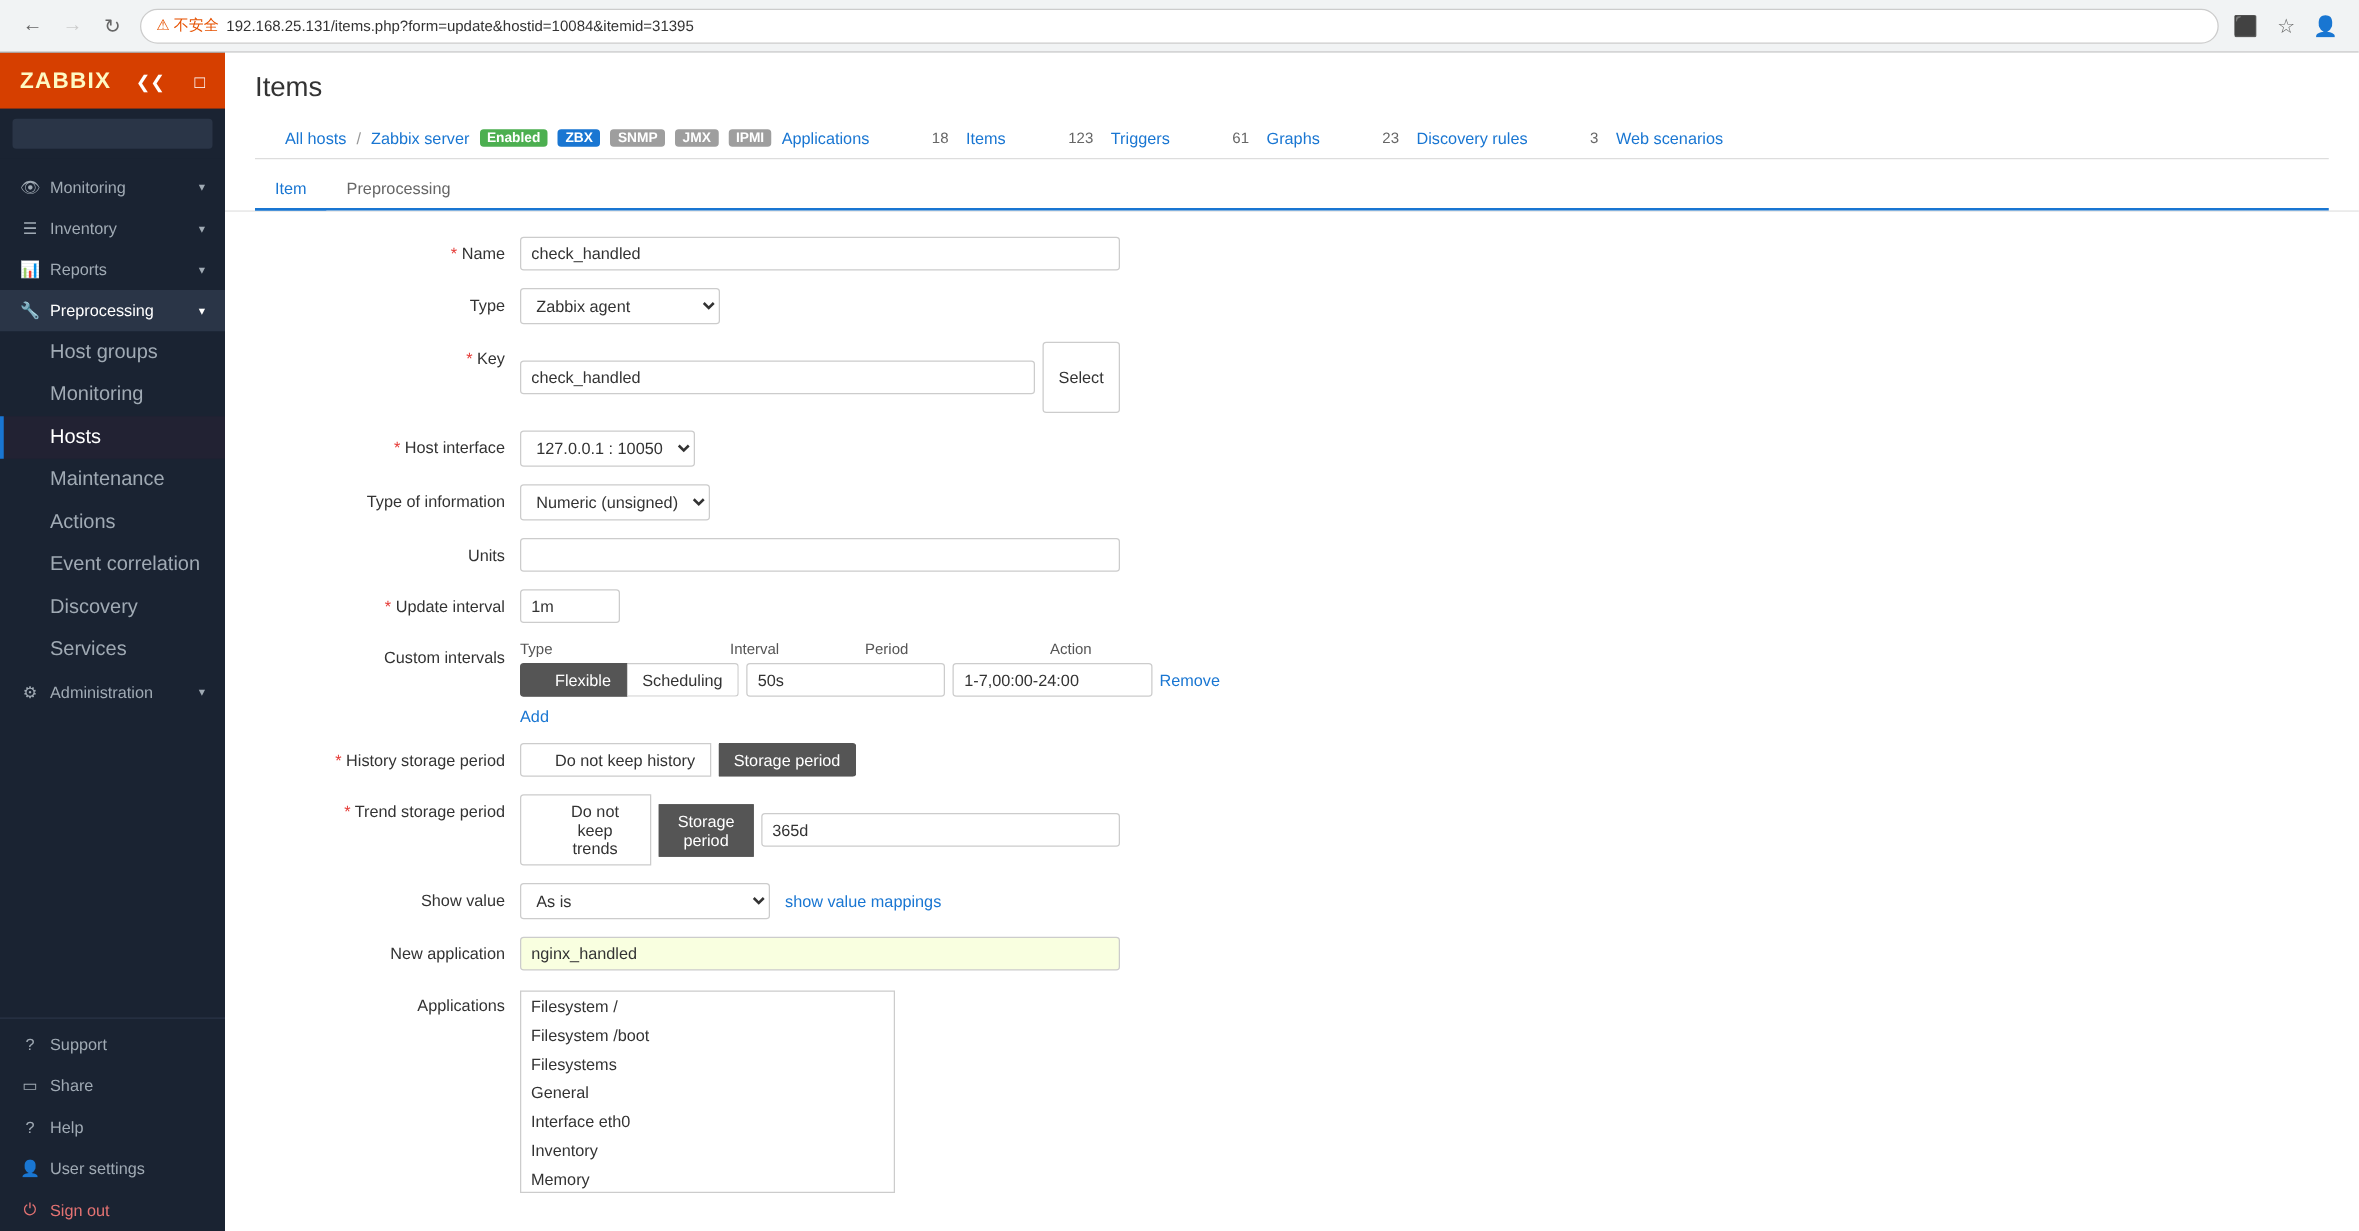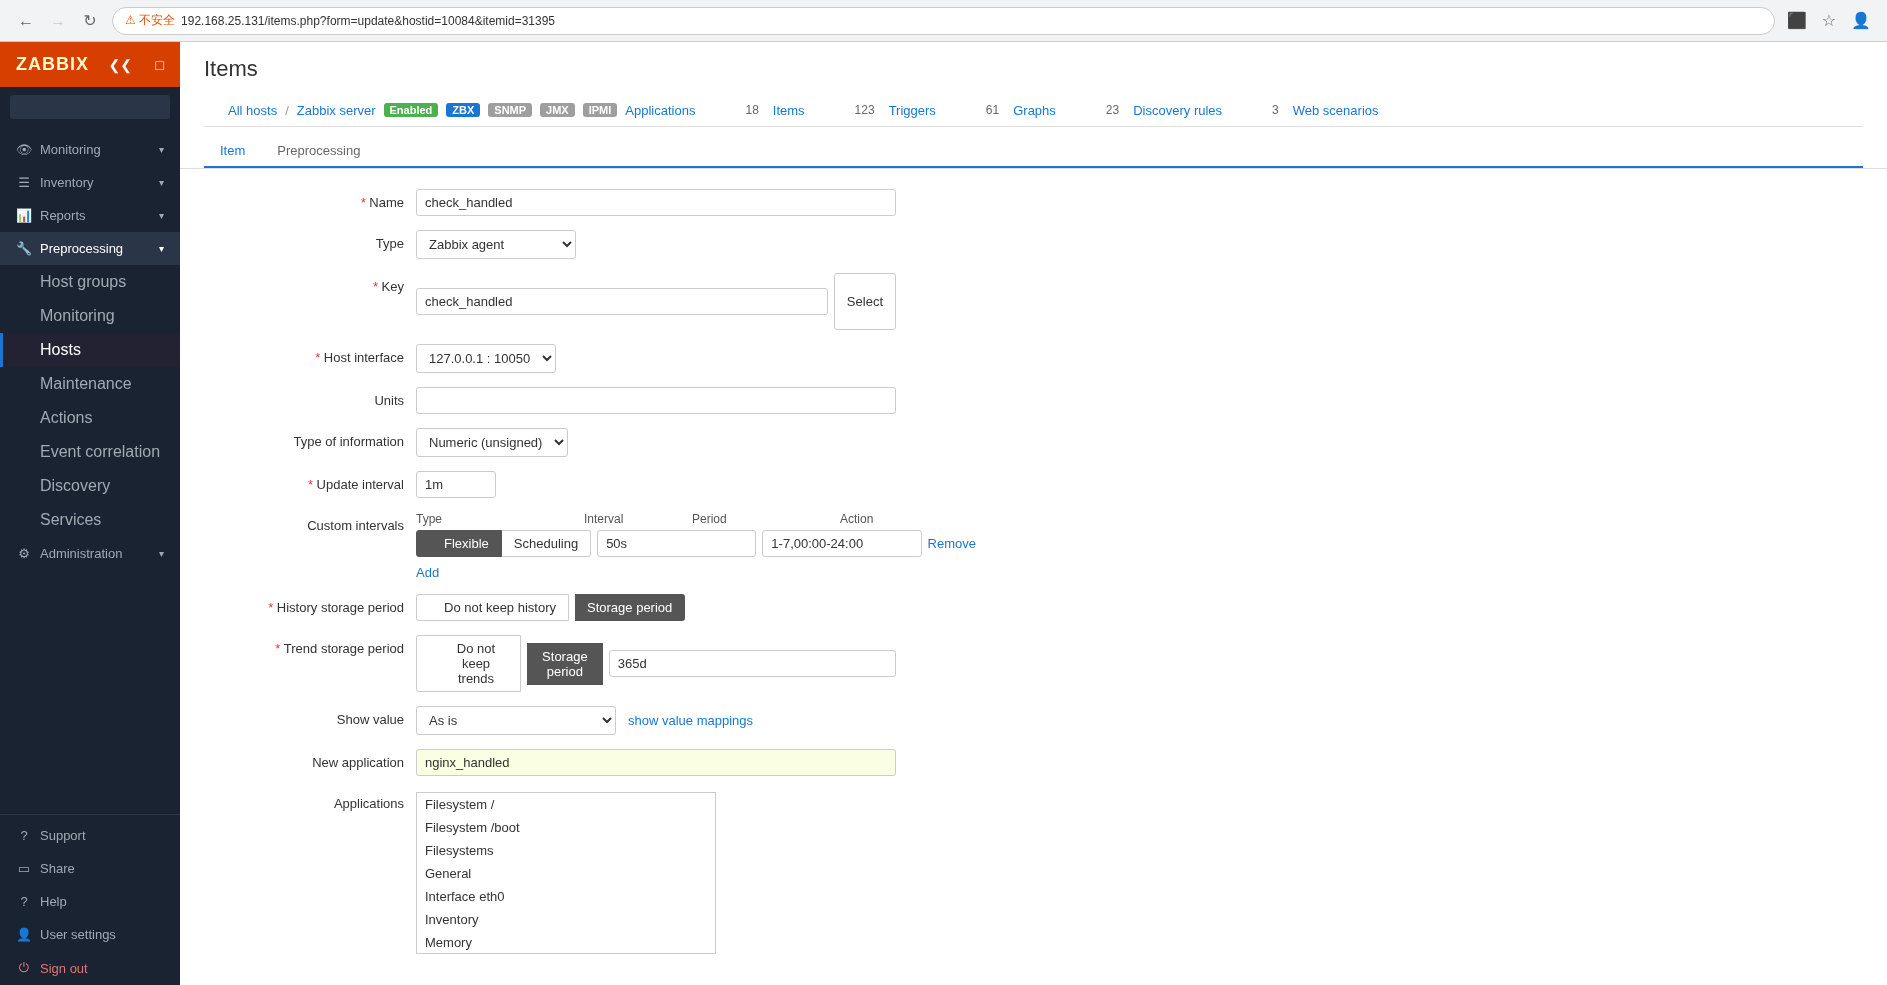--- a/index.html
+++ b/index.html
@@ -442,36 +442,36 @@
       <div class="form-row">
         <div class="form-label required">Host interface</div>
         <div class="form-control">
           <select>
             <option>127.0.0.1 : 10050</option>
           </select>
         </div>
       </div>
 
       <div class="form-row">
-        <div class="form-label">Units</div>
-        <div class="form-control">
-          <input type="text" value="" style="">
-        </div>
-      </div>
-
-      <div class="form-row">
         <div class="form-label">Type of information</div>
         <div class="form-control">
           <select>
             <option>Numeric (unsigned)</option>
             <option>Numeric (float)</option>
             <option>Character</option>
             <option>Log</option>
             <option>Text</option>
           </select>
+        </div>
+      </div>
+
+      <div class="form-row">
+        <div class="form-label">Units</div>
+        <div class="form-control">
+          <input type="text" value="" style="">
         </div>
       </div>
 
       <div class="form-row">
         <div class="form-label required">Update interval</div>
         <div class="form-control">
           <input type="text" style="width: 80px;" value="1m">
         </div>
       </div>
 

